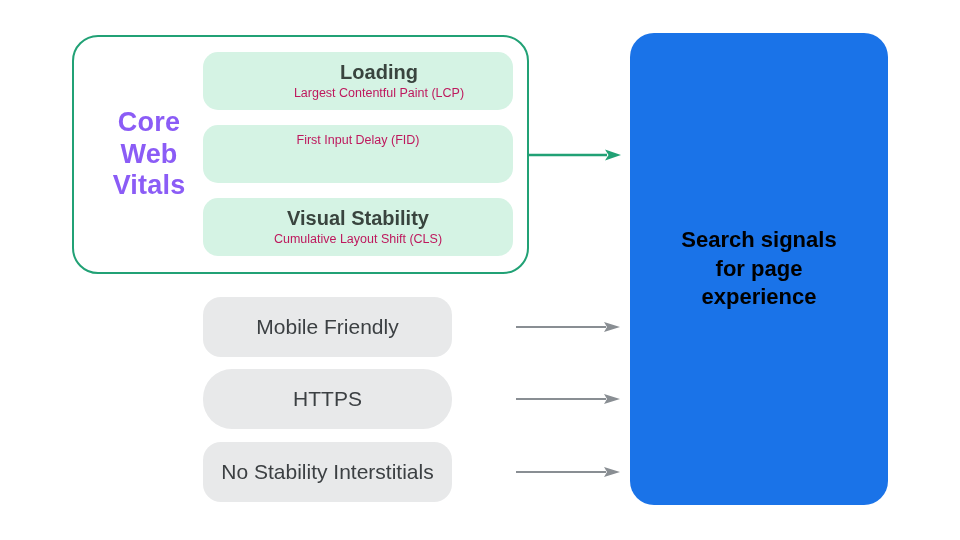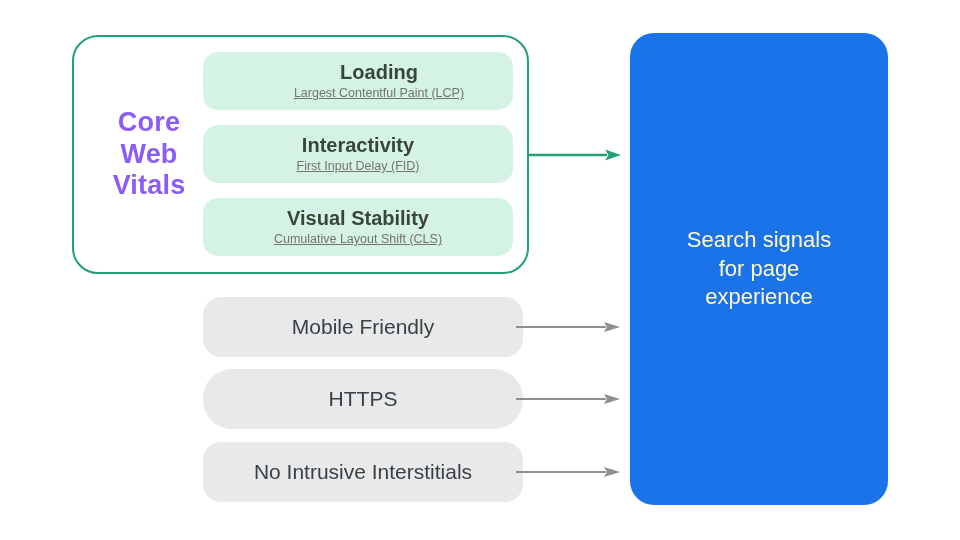--- a/index.html
+++ b/index.html
@@ -61,28 +61,27 @@
   .pill-title {
     font-size: 20px;
     line-height: 26px;
     font-weight: 600;
     color: #39443E;
   }
   .pill-subtitle {
     font-size: 12.5px;
     line-height: 17px;
     font-weight: 400;
-    color: #737373;
-    text-decoration: underline;
+    color: #be185d;
   }
   
   .signal-pill {
     position: absolute;
     left: 203px;
-    width: 320px;
+    width: 249px;
     height: 60px;
     background: #E8E9EA;
     border-radius: 18px;
     display: flex;
     align-items: center;
     justify-content: center;
     text-align: center;
     font-size: 21px;
     font-weight: 400;
     color: #3C4043;
@@ -97,24 +96,24 @@
     top: 33px;
     width: 258px;
     height: 472px;
     background: #1A73E8;
     border-radius: 24px;
     display: flex;
     align-items: center;
     justify-content: center;
   }
   .result-label {
-    color: #fef9c3;
+    color: #000000;
     font-size: 22px;
     line-height: 1.3;
-    font-weight: 400;
+    font-weight: 700;
     text-align: center;
     white-space: pre-line;
   }
   
   .arrow {
     position: absolute;
     height: 16px;
   }
   .arrow-green { left: 529px; top: 147px; width: 92px; }
   .arrow-gray  { left: 516px; width: 104px; }
@@ -131,21 +130,20 @@
     <div class="cwv-label">Core
 Web
 Vitals</div>
 
     <div class="cwv-pill p0">
       <div class="pill-title">Loading</div>
       <div class="pill-subtitle">Largest Contentful Paint (LCP)</div>
     </div>
 
     <div class="cwv-pill p1">
-      <div class="pill-title">Interactivity</div>
       <div class="pill-subtitle">First Input Delay (FID)</div>
     </div>
 
     <div class="cwv-pill p2">
       <div class="pill-title">Visual Stability</div>
       <div class="pill-subtitle">Cumulative Layout Shift (CLS)</div>
     </div>
   </div>
 
   <svg class="arrow arrow-green" viewBox="0 0 92 16">
@@ -153,21 +151,21 @@
     <polygon points="76,2.6 92,8 76,13.4 79.5,8" fill="#21A175"></polygon>
   </svg>
 
   <div class="signal-pill s0">
     <span>Mobile Friendly</span>
   </div>
   <div class="signal-pill s1">
     <span>HTTPS</span>
   </div>
   <div class="signal-pill s2">
-    <span>No Intrusive Interstitials</span>
+    <span>No Stability Interstitials</span>
   </div>
 
   <svg class="arrow arrow-gray a0" viewBox="0 0 104 16">
     <line x1="0" y1="8" x2="90" y2="8" stroke="#898E93" stroke-width="2"></line>
     <polygon points="88,3 104,8 88,13 91,8" fill="#898E93"></polygon>
   </svg>
   <svg class="arrow arrow-gray a1" viewBox="0 0 104 16">
     <line x1="0" y1="8" x2="90" y2="8" stroke="#898E93" stroke-width="2"></line>
     <polygon points="88,3 104,8 88,13 91,8" fill="#898E93"></polygon>
   </svg>

